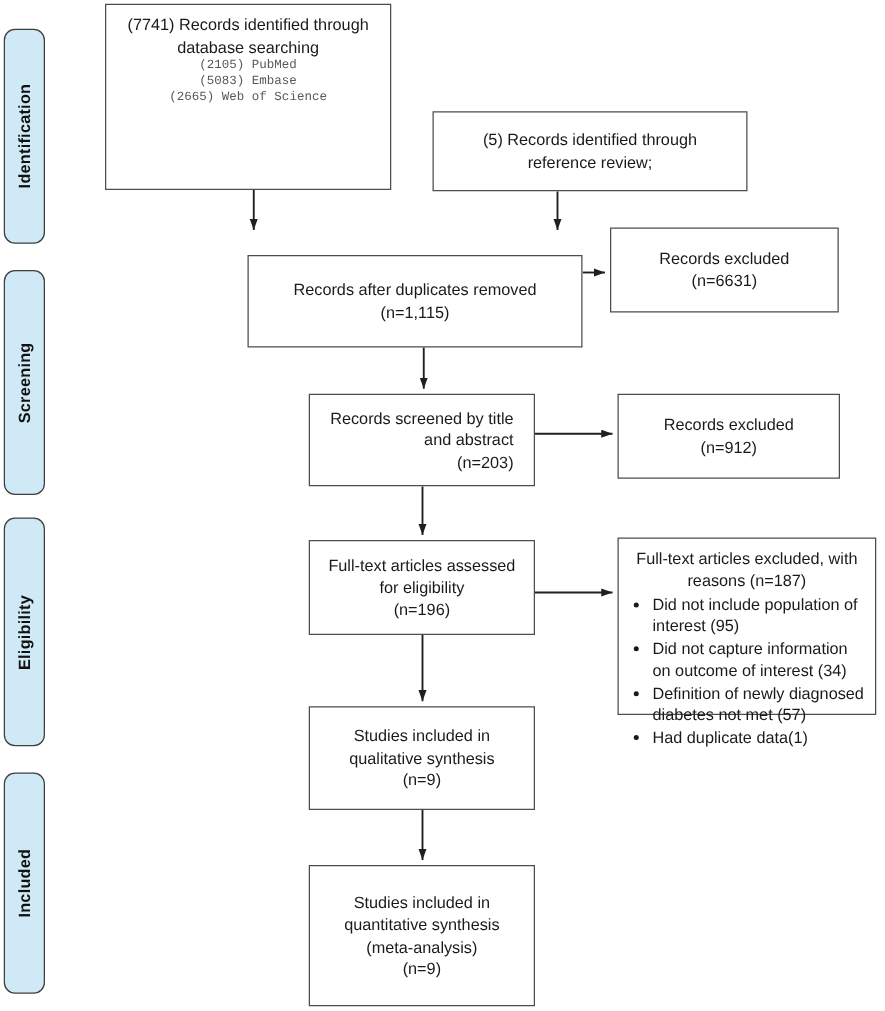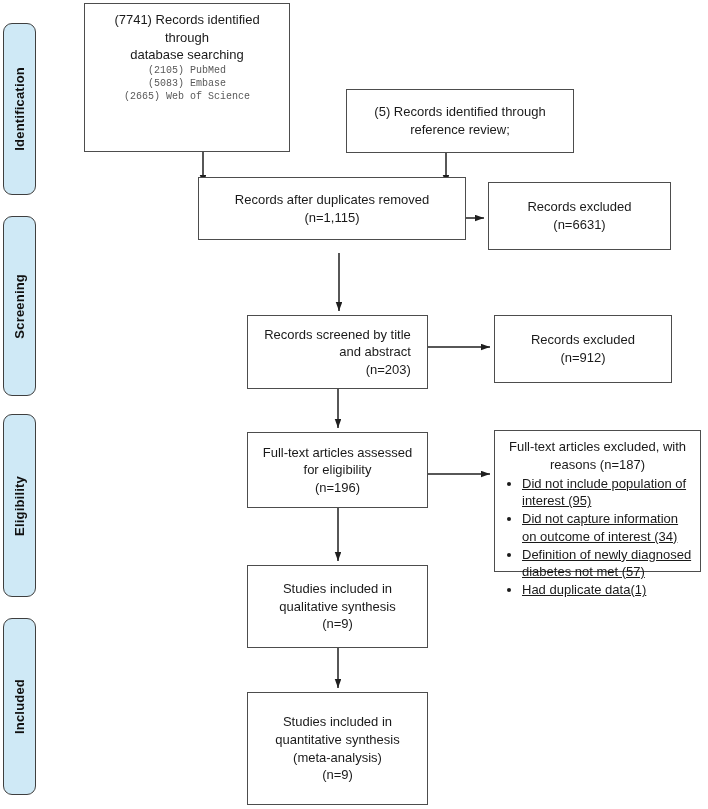--- a/index.html
+++ b/index.html
@@ -61,21 +61,21 @@
     color: #595959;
     line-height: 1.3;
   }
   .reasons {
     margin: 2px 0 0 0;
     padding-left: 19px;
     text-align: left;
     align-self: stretch;
     line-height: 1.32;
   }
-  .reasons li { margin: 0 0 1px 0; text-decoration: underline; }
+  .reasons li { margin: 0 0 1px 0; }
 </style>
 </head>
 <body>
 
 <div class="canvas">
 
   <svg class="connectors" viewBox="0 0 708 809" xmlns="http://www.w3.org/2000/svg">
     <defs>
       <marker id="arrow" markerWidth="9" markerHeight="7" refX="9" refY="3.25" orient="auto" markerUnits="userSpaceOnUse">
         <path d="M0,0 L9,3.25 L0,6.5 Z" fill="#1f1f1f"></path>
@@ -98,34 +98,34 @@
   <div class="stage" style="top:216px;height:180px;">
     <span>Screening</span>
   </div>
   <div class="stage" style="top:414px;height:183px;">
     <span>Eligibility</span>
   </div>
   <div class="stage" style="top:618px;height:177px;">
     <span>Included</span>
   </div>
 
-  <div class="box top-align" style="left:84px;top:3px;width:206px;height:149px;">
+  <div class="box top-align" style="left:84px;top:3px;width:229px;height:149px;">
     <div class="pre">(7741) Records identified through
 database searching</div>
     <div class="source">(2105) PubMed</div>
     <div class="source">(5083) Embase</div>
     <div class="source">(2665) Web of Science</div>
   </div>
 
-  <div class="box" style="left:346px;top:89px;width:228px;height:64px;">
+  <div class="box" style="left:346px;top:89px;width:252px;height:64px;">
     <div class="pre">(5) Records identified through
 reference review;</div>
   </div>
 
-  <div class="box" style="left:198px;top:177px;width:268px;height:63px;">
+  <div class="box" style="left:198px;top:204px;width:268px;height:74px;">
     <div class="pre">Records after duplicates removed
 (n=1,115)</div>
   </div>
 
   <div class="box" style="left:488px;top:182px;width:183px;height:68px;">
     <div class="pre">Records excluded
 (n=6631)</div>
   </div>
 
   <div class="box" style="left:247px;top:315px;width:181px;height:74px;text-align:right;">

